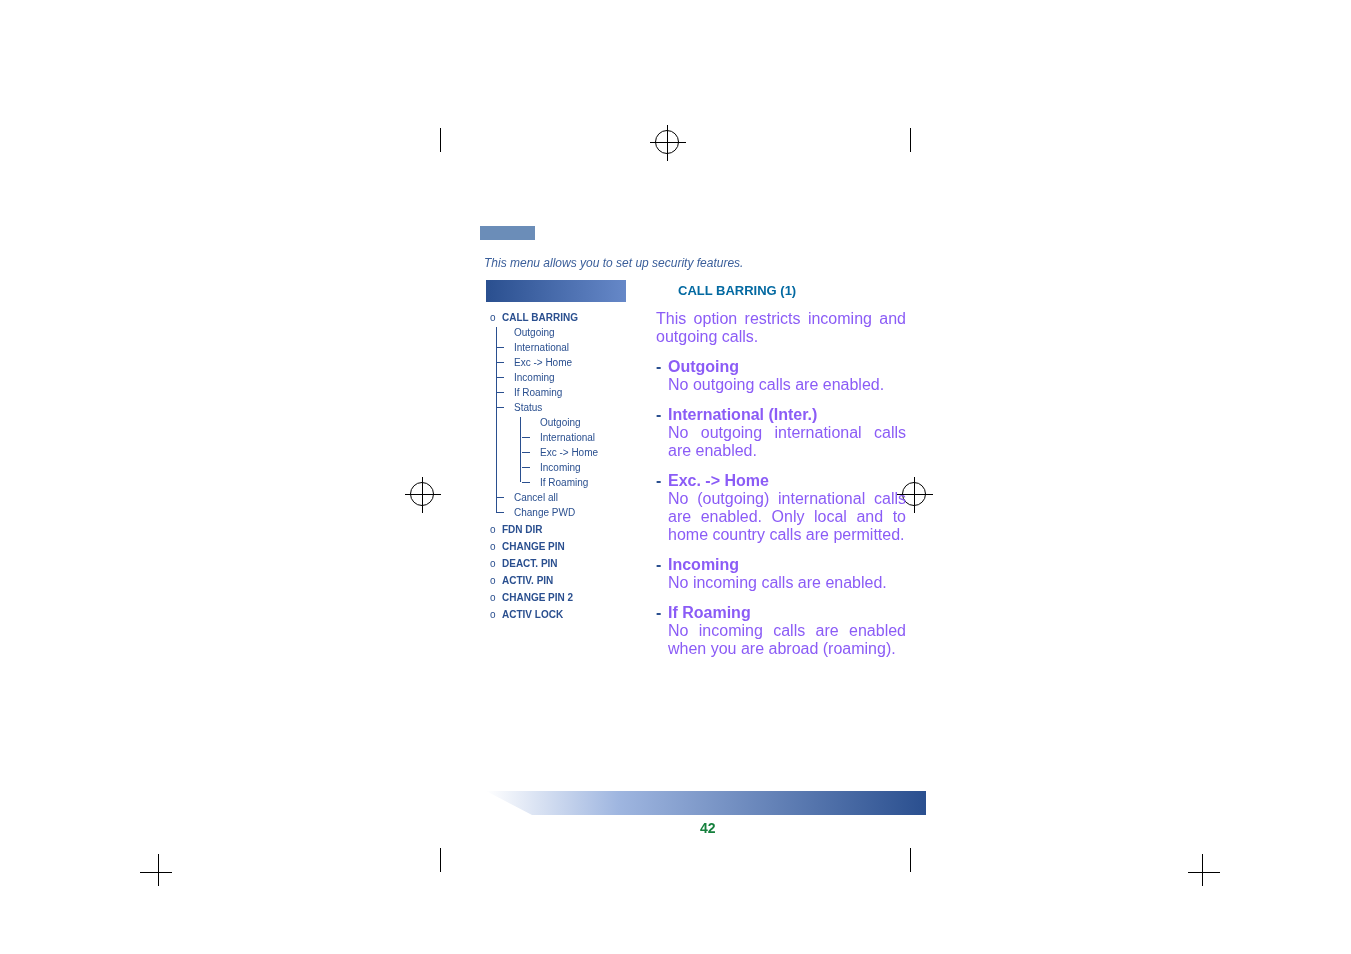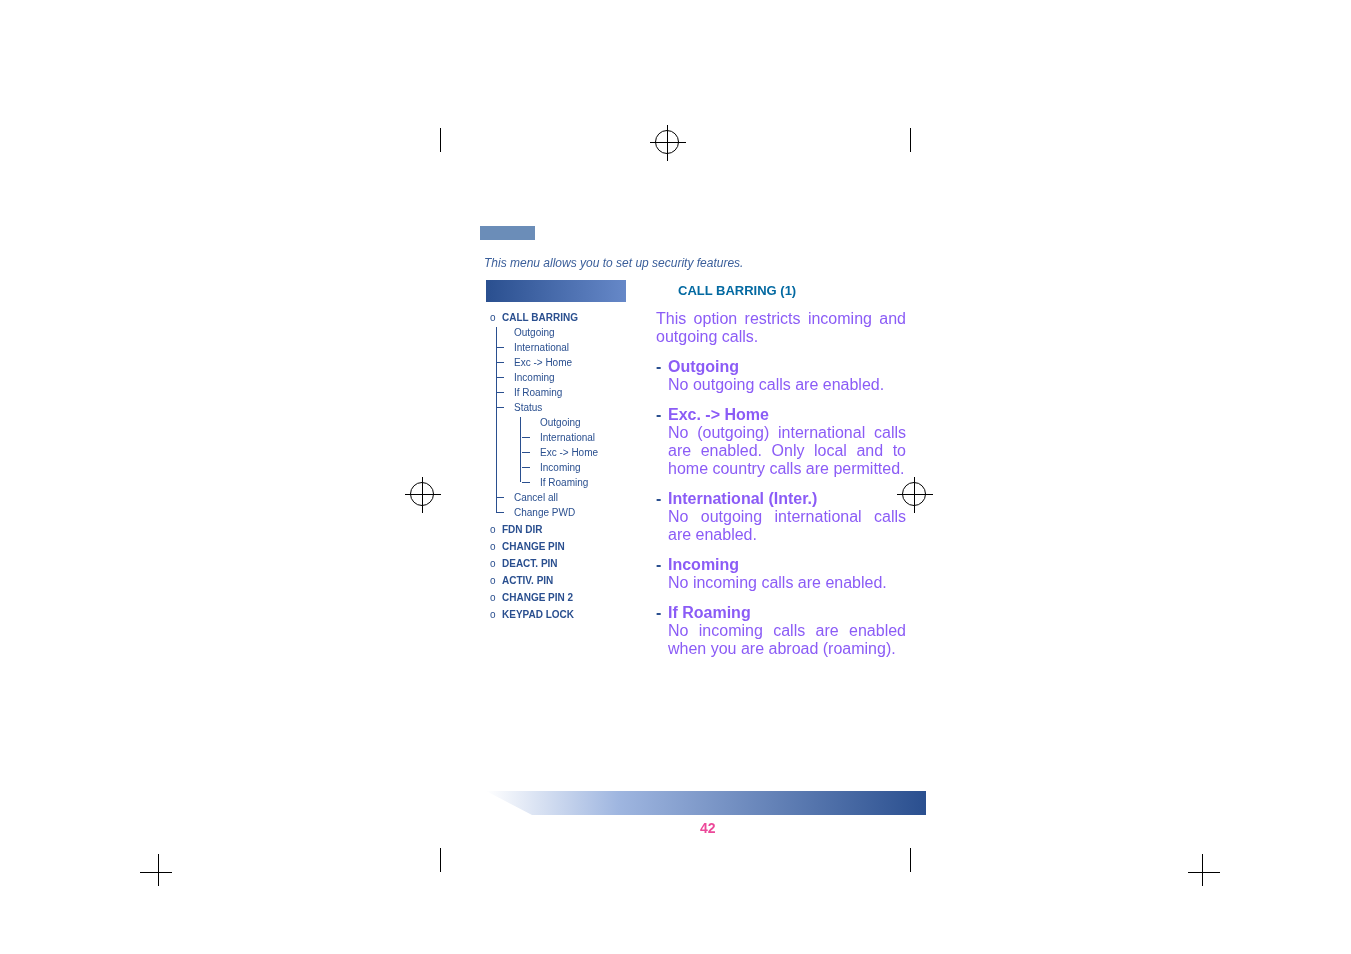--- a/index.html
+++ b/index.html
@@ -215,21 +215,21 @@
       top: 0;
       width: 0;
       height: 0;
       border-left: 46px solid #fff;
       border-top: 24px solid transparent;
     }
     .page-number {
       position: absolute;
       top: 820px;
       left: 700px;
-      color: #ec4899;
+      color: #15803d;
       font-weight: bold;
       font-size: 14px;
     }
     .corner-mark {
       position: absolute;
       width: 32px;
       height: 1px;
       background: #000;
     }
     .corner-tl-h { top: 872px; left: 140px; }
@@ -293,40 +293,40 @@
   <div class="sidebar-item">
     <span class="sidebar-bullet">o</span><span class="sidebar-bold">DEACT. PIN</span>
   </div>
   <div class="sidebar-item">
     <span class="sidebar-bullet">o</span><span class="sidebar-bold">ACTIV. PIN</span>
   </div>
   <div class="sidebar-item">
     <span class="sidebar-bullet">o</span><span class="sidebar-bold">CHANGE PIN 2</span>
   </div>
   <div class="sidebar-item">
-    <span class="sidebar-bullet">o</span><span class="sidebar-bold">KEYPAD LOCK</span>
+    <span class="sidebar-bullet">o</span><span class="sidebar-bold">ACTIV LOCK</span>
   </div>
 </div>
 
 <div class="main-content">
   <div class="main-para">This option restricts incoming and outgoing calls.</div>
 
   <div class="def-item">
     <span class="def-term">Outgoing</span>
     <span class="def-desc">No outgoing calls are enabled.</span>
   </div>
   <div class="def-item">
+    <span class="def-term">International (Inter.)</span>
+    <span class="def-desc">No outgoing international calls are enabled.</span>
+  </div>
+  <div class="def-item">
     <span class="def-term">Exc. -&gt; Home</span>
     <span class="def-desc">No (outgoing) international calls are enabled. Only local and to home country calls are permitted.</span>
   </div>
   <div class="def-item">
-    <span class="def-term">International (Inter.)</span>
-    <span class="def-desc">No outgoing international calls are enabled.</span>
-  </div>
-  <div class="def-item">
     <span class="def-term">Incoming</span>
     <span class="def-desc">No incoming calls are enabled.</span>
   </div>
   <div class="def-item">
     <span class="def-term">If Roaming</span>
     <span class="def-desc">No incoming calls are enabled when you are abroad (roaming).</span>
   </div>
 </div>
 
 <div class="page-number-bar"></div>

